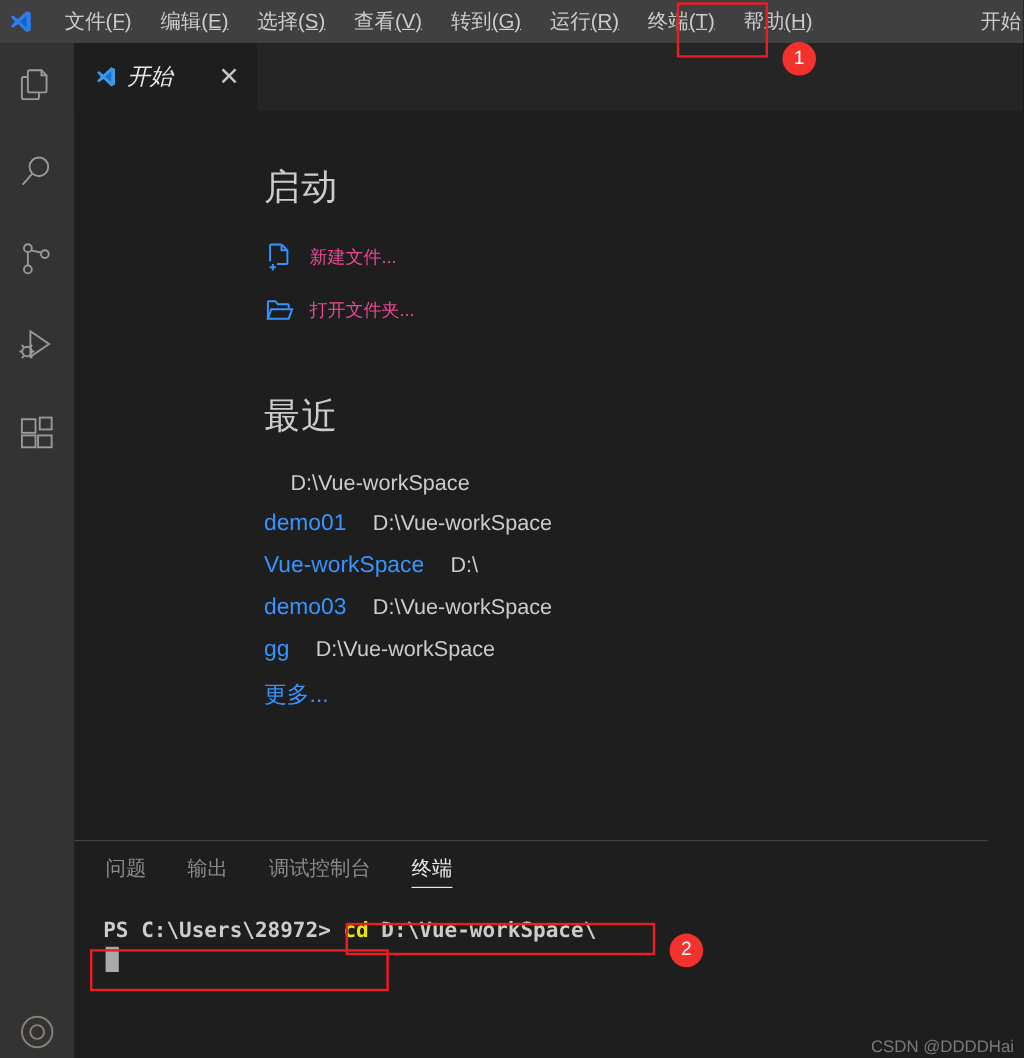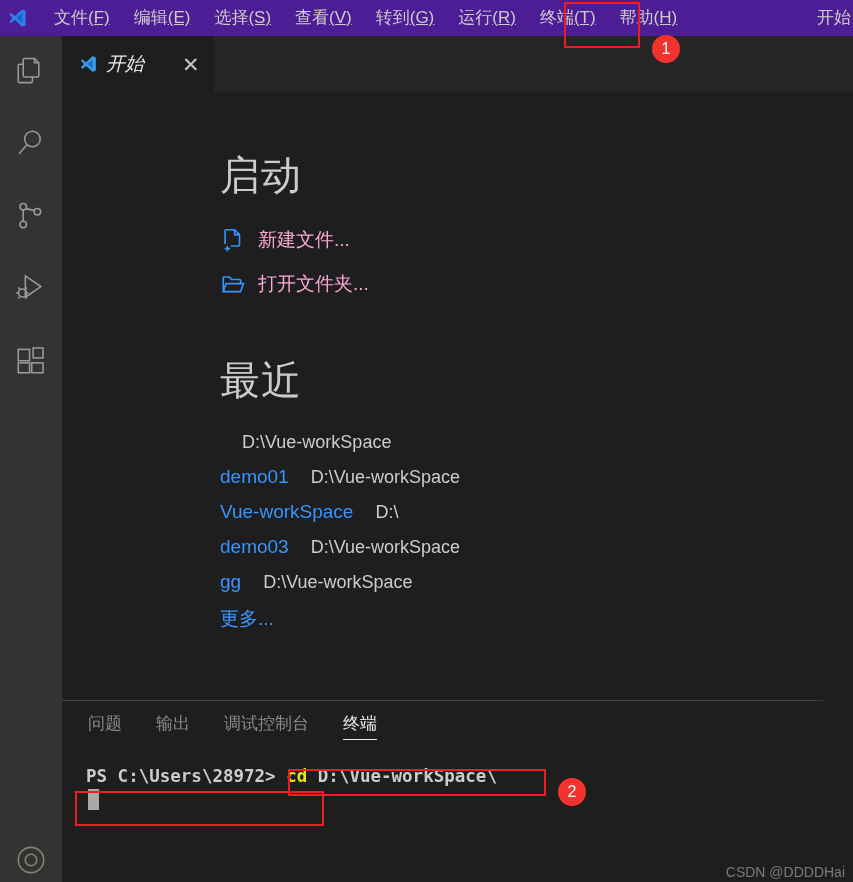--- a/index.html
+++ b/index.html
@@ -13,21 +13,21 @@
   #app {
     position: relative;
     width: 853px; height: 882px;
     background: #1e1e1e;
   }
 
   
   .titlebar {
     position: absolute; left: 0; top: 0;
     width: 853px; height: 36px;
-    background: #4c1d95;
+    background: #404040;
     display: flex; align-items: center;
     box-sizing: border-box;
   }
   .vscode-logo {
     width: 34px; height: 36px;
     display: flex; align-items: center; justify-content: center;
     flex: none;
   }
   .menu-items {
     display: flex; align-items: center;
@@ -107,39 +107,39 @@
   }
 
   
   .welcome {
     position: relative;
     padding: 44px 0 0 158px;
     box-sizing: border-box;
   }
   .wsection-title {
     color: #cccccc;
-    font-size: 40px;
+    font-size: 30px;
     font-weight: 300;
-    margin: 12px 0 24px 0;
+    margin: 0 0 24px 0;
     letter-spacing: 1px;
   }
   .wlink-row {
     display: flex; align-items: center;
     margin-bottom: 18px;
     cursor: pointer;
   }
   .wlink-icon {
     width: 30px; height: 26px;
     display: flex; align-items: center; justify-content: flex-start;
     margin-right: 8px;
     color: #2f7ceb;
   }
   .wlink-text {
-    color: #f9a8d4;
-    font-size: 19px;
+    color: #ec4899;
+    font-size: 15px;
   }
   .recent-block { margin-top: 56px; }
   .recent-row {
     display: flex; align-items: baseline;
     margin-bottom: 13px;
   }
   .recent-name {
     color: #3794ff;
     font-size: 19px;
     cursor: pointer;

